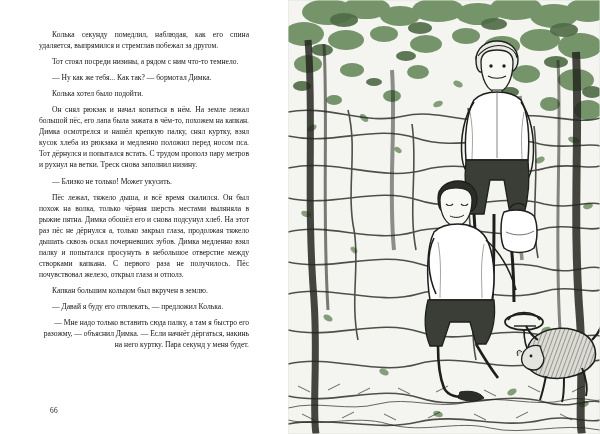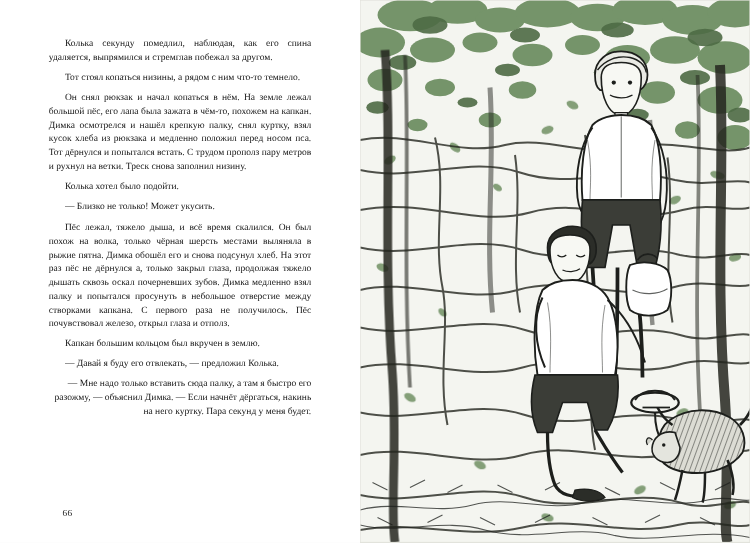--- a/index.html
+++ b/index.html
@@ -73,23 +73,24 @@
   }
 </style>
 </head>
 <body>
 
 <div id="page">
 
   <div id="text-page">
     <div id="text-column">
       <p class="para">Колька секунду помедлил, наблюдая, как его спи­на удаляется, выпрямился и стремглав побежал за другом.</p>
-      <p class="para">Тот стоял копаться низины, а рядом с ним что-то темнело.</p>
+      <p class="para">Тот стоял посреди низины, а рядом с ним что-то темнело.</p>
+      <p class="para">— Ну как же тебя... Как так? — бормотал Димка.</p>
+      <p class="para">Колька хотел было подойти.</p>
       <p class="para">Он снял рюкзак и начал копаться в нём. На земле лежал большой пёс, его лапа была зажата в чём-то, похожем на капкан. Димка осмотрелся и нашёл креп­кую палку, снял куртку, взял кусок хлеба из рюкзака и медленно положил перед носом пса. Тот дёрнулся и попытался встать. С трудом прополз пару метров и рухнул на ветки. Треск снова заполнил низину.</p>
-      <p class="para">Колька хотел было подойти.</p>
       <p class="para">— Близко не только! Может укусить.</p>
       <p class="para">Пёс лежал, тяжело дыша, и всё время скалился. Он был похож на волка, только чёрная шерсть местами выляняла в рыжие пятна. Димка обошёл его и снова подсунул хлеб. На этот раз пёс не дёрнулся а, только закрыл глаза, продолжая тяжело дышать сквозь оскал почерневших зубов. Димка медленно взял палку и попытался просунуть в небольшое отверстие между створками капкана. С первого раза не получи­лось. Пёс почувствовал железо, открыл глаза и отполз.</p>
       <p class="para">Капкан большим кольцом был вкручен в землю.</p>
       <p class="para">— Давай я буду его отвлекать, — предложил Колька.</p>
       <p class="para last">— Мне надо только вставить сюда палку, а там я быстро его разожму, — объяснил Димка. — Если нач­нёт дёргаться, накинь на него куртку. Пара секунд у меня будет.</p>
     </div>
     <div id="page-number">66</div>
   </div>
 
   <div id="illus-page">

